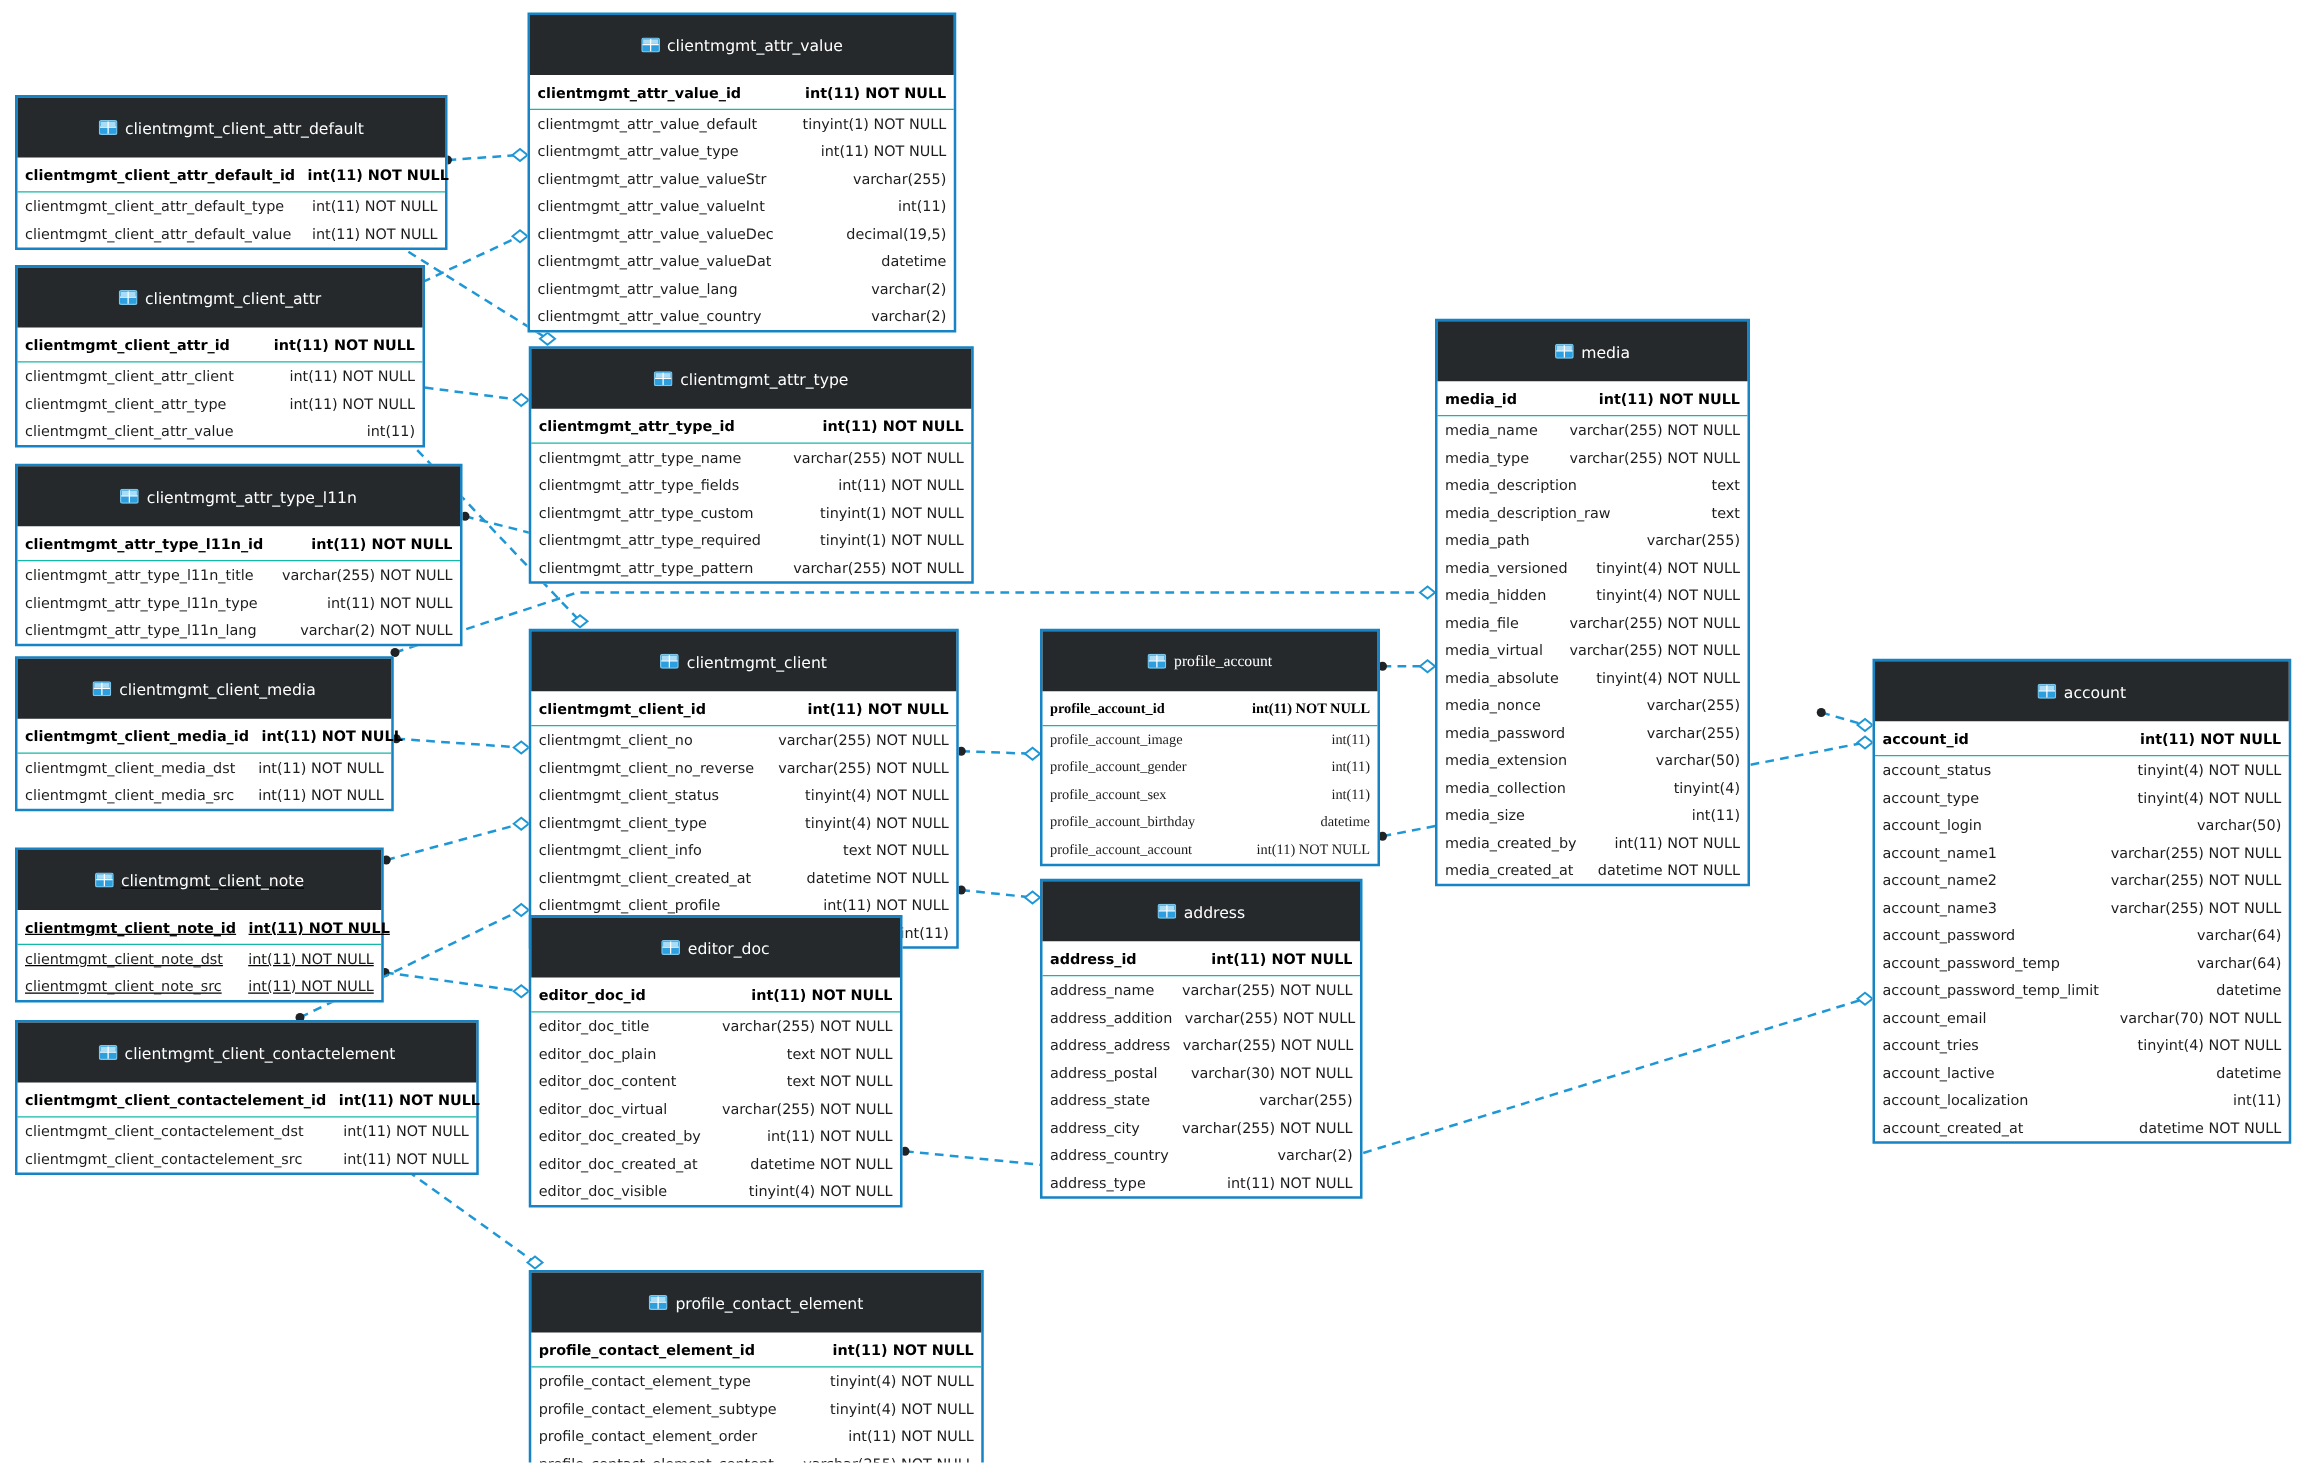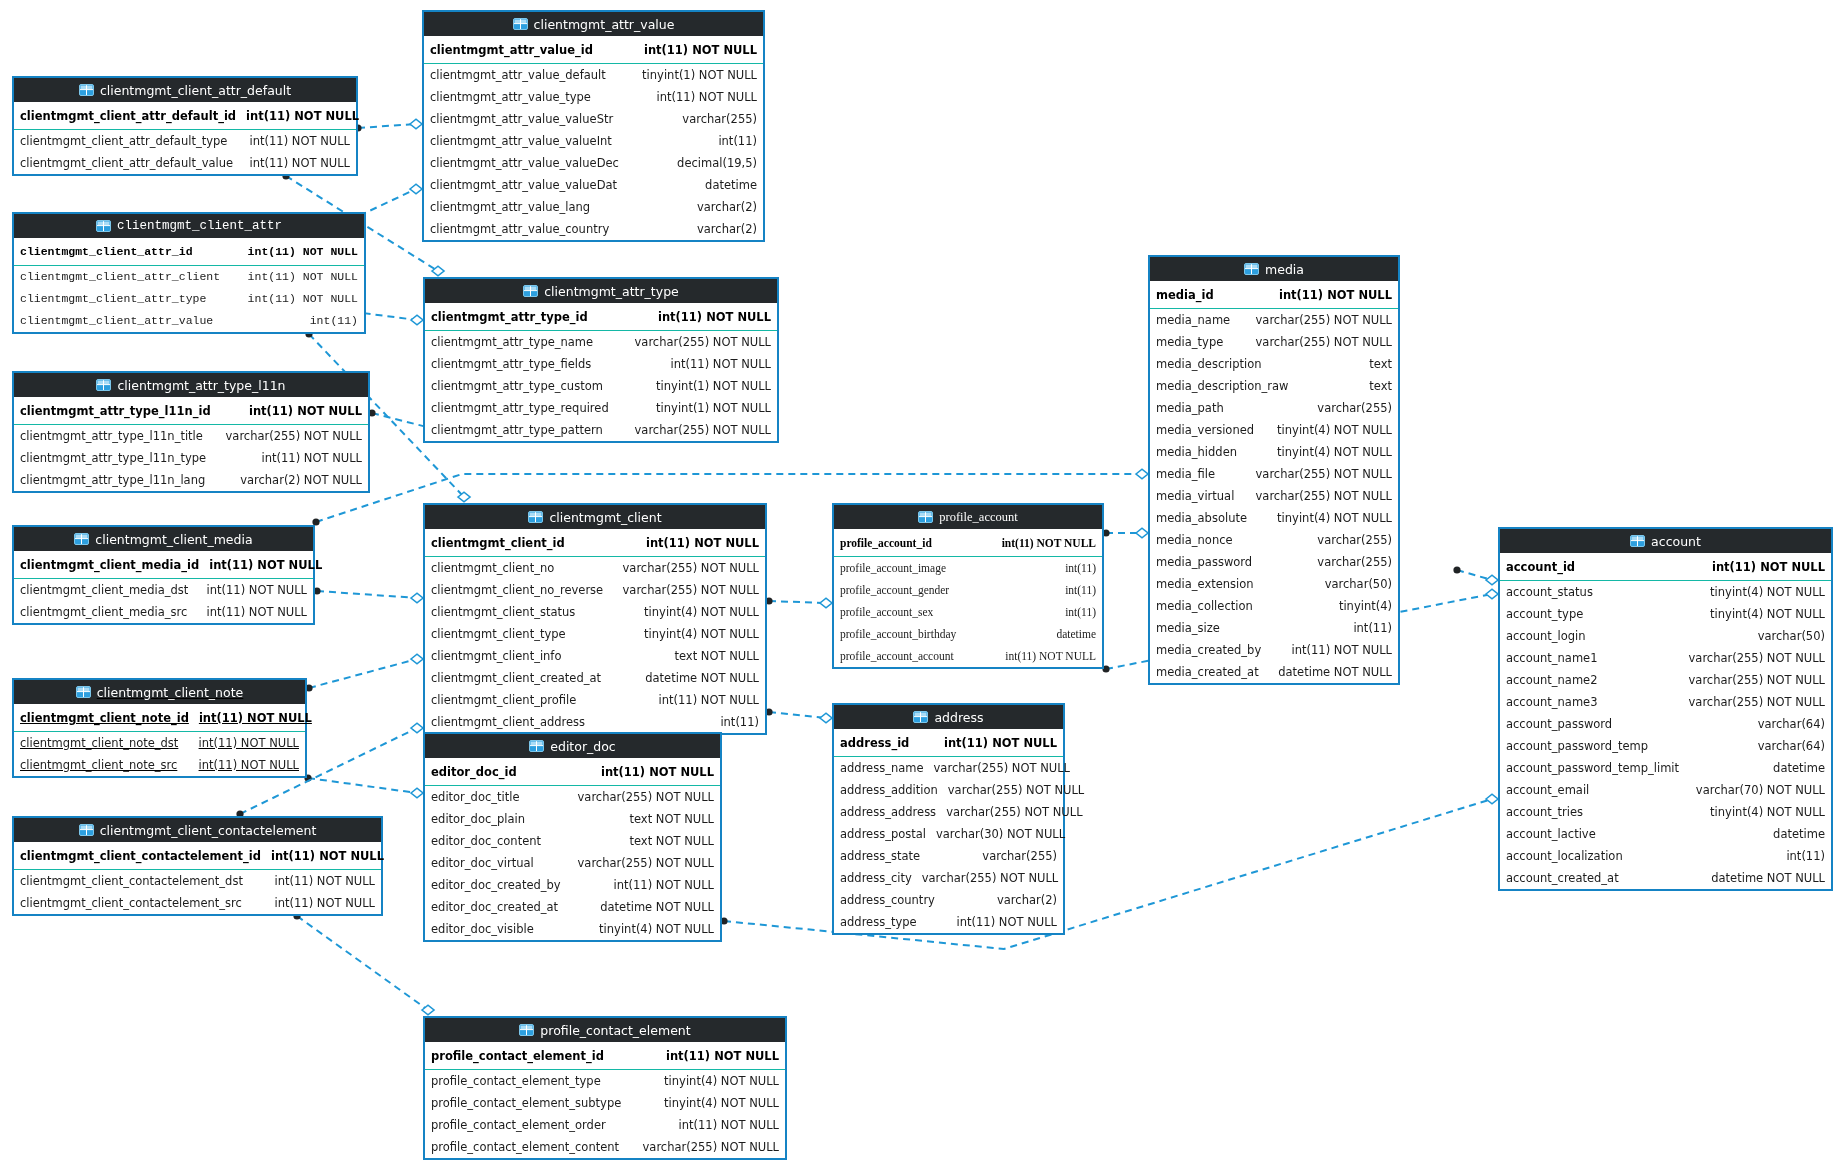--- a/index.html
+++ b/index.html
@@ -14,21 +14,21 @@
     position:absolute;z-index:1;
     background:#ffffff;
     border:2px solid #1583c4;
     box-sizing:border-box;
     box-shadow:0 0 0 0 transparent;
   }
   .tbl-header{
     height:24px;display:flex;align-items:center;justify-content:center;gap:6px;
     background:#25292c;color:#ffffff;
     font-size:12.5px;
-    padding:0 6px;white-space:nowrap;
+    padding:12px 6px;white-space:nowrap;
   }
   .tbl-header .ticon{display:inline-flex;flex:0 0 auto;}
   .col-row{
     display:flex;justify-content:space-between;align-items:center;gap:10px;
     height:22px;line-height:22px;padding:0 6px;
     font-size:11.5px;color:#1c1c1c;white-space:nowrap;
   }
   .col-row.pk{
     height:27px;line-height:26px;font-weight:bold;color:#000;
     border-bottom:1px solid #14b8a6;
@@ -199,21 +199,21 @@
       </div>
       <div class="col-row">
         <span class="col-name">clientmgmt_client_attr_default_type</span>
         <span class="col-type">int(11) NOT NULL</span>
       </div>
       <div class="col-row">
         <span class="col-name">clientmgmt_client_attr_default_value</span>
         <span class="col-type">int(11) NOT NULL</span>
       </div>
     </div>
-    <div class="db-table" style="left: 12px; top: 212px; width: 354px; font-family: Liberation Mono, monospace;">
+    <div class="db-table" style="left: 12px; top: 212px; width: 328px;">
       <div class="tbl-header">
         <span class="ticon">
           <svg width="15" height="12" viewBox="0 0 15 12">
             <rect x="0.5" y="0.5" width="14" height="11" rx="1.5" fill="#2d9fdf" stroke="#7cc6ea"></rect>
             <rect x="1.5" y="1.5" width="12" height="3.6" fill="#aadcf6"></rect>
             <line x1="7.5" y1="1.2" x2="7.5" y2="11" stroke="#ffffff" stroke-width="1"></line>
             <line x1="1" y1="5.6" x2="14" y2="5.6" stroke="#ffffff" stroke-width="1"></line>
           </svg>
         </span>
         <span>clientmgmt_client_attr</span>
@@ -533,21 +533,21 @@
       </div>
       <div class="col-row">
         <span class="col-name">profile_account_birthday</span>
         <span class="col-type">datetime</span>
       </div>
       <div class="col-row">
         <span class="col-name">profile_account_account</span>
         <span class="col-type">int(11) NOT NULL</span>
       </div>
     </div>
-    <div class="db-table" style="left: 832px; top: 703px; width: 233px;">
+    <div class="db-table" style="left: 832px; top: 703px; width: 258px;">
       <div class="tbl-header">
         <span class="ticon">
           <svg width="15" height="12" viewBox="0 0 15 12">
             <rect x="0.5" y="0.5" width="14" height="11" rx="1.5" fill="#2d9fdf" stroke="#7cc6ea"></rect>
             <rect x="1.5" y="1.5" width="12" height="3.6" fill="#aadcf6"></rect>
             <line x1="7.5" y1="1.2" x2="7.5" y2="11" stroke="#ffffff" stroke-width="1"></line>
             <line x1="1" y1="5.6" x2="14" y2="5.6" stroke="#ffffff" stroke-width="1"></line>
           </svg>
         </span>
         <span>address</span>

